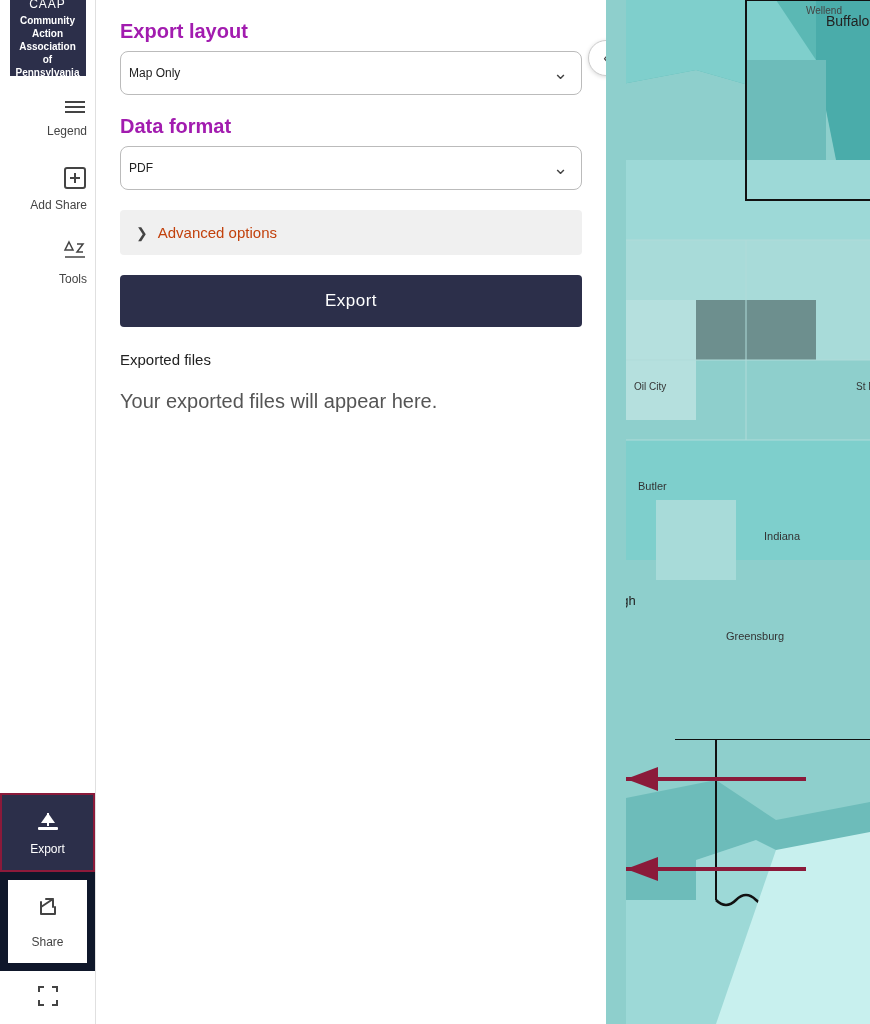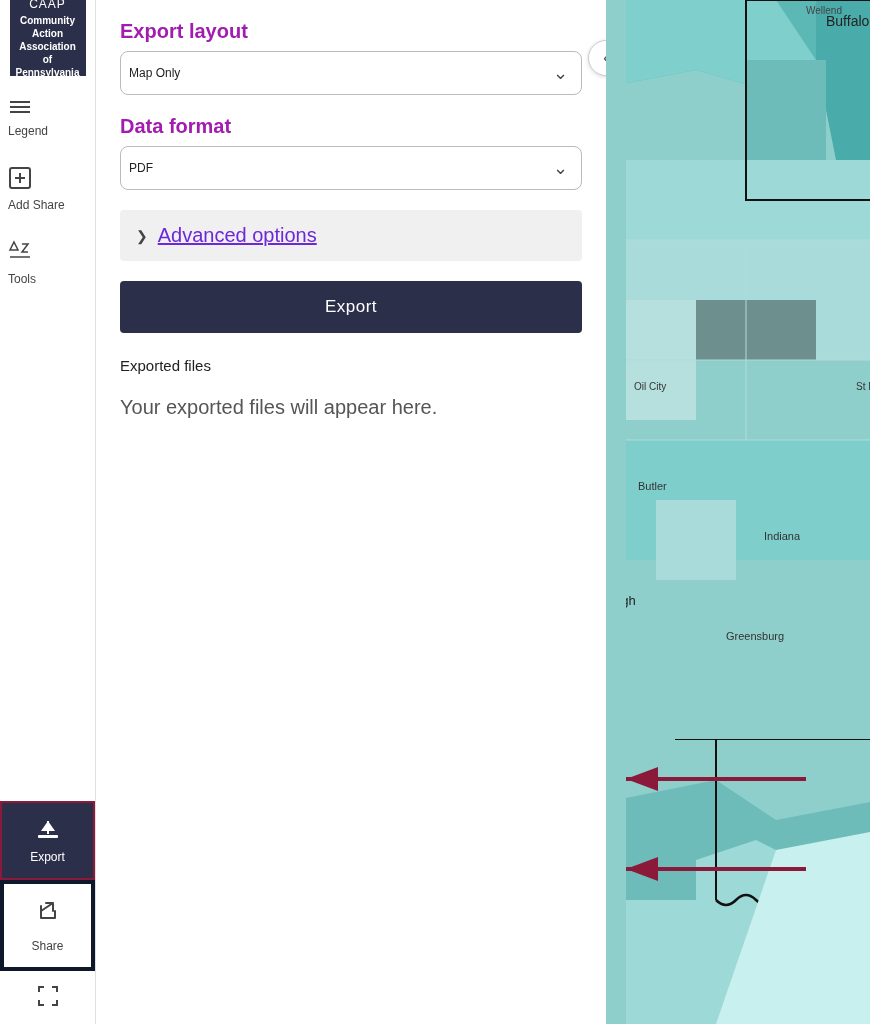--- a/index.html
+++ b/index.html
@@ -44,21 +44,21 @@
     }
     .logo-text .caap {
       font-size: 12px;
       font-weight: 400;
       letter-spacing: 1px;
     }
 
     .sidebar-item {
       display: flex;
       flex-direction: column;
-      align-items: flex-start;
+      align-items: flex-end;
       justify-content: center;
       width: 100%;
       padding: 14px 8px;
       cursor: pointer;
       color: #444;
       font-size: 12px;
       gap: 4px;
     }
 
     .sidebar-item .icon {
@@ -88,21 +88,21 @@
 
     .sidebar-bottom-item.export-item {
       background: #2c2f4a;
       color: #fff;
       border: 2px solid #8b1a3a;
     }
 
     .sidebar-bottom-item.share-item {
       background: #fff;
       color: #444;
-      border: 4px solid #0f172a;
+      border: 8px solid #0f172a;
       gap: 12px;
     }
 
     .sidebar-fullscreen {
       display: flex;
       flex-direction: column;
       align-items: center;
       justify-content: center;
       width: 100%;
       padding: 14px 8px;
@@ -168,23 +168,22 @@
       cursor: pointer;
       gap: 10px;
     }
 
     .advanced-options-row .chevron {
       font-size: 14px;
       color: #444;
     }
 
     .advanced-options-row .adv-label {
-      font-size: 20px;
-      color: #6d28d9;
-      text-decoration: underline;
+      font-size: 15px;
+      color: #c2410c;
     }
 
     .export-btn {
       width: 100%;
       padding: 16px;
       background: #2c2f4a;
       color: #fff;
       font-size: 17px;
       font-weight: 500;
       border: none;

